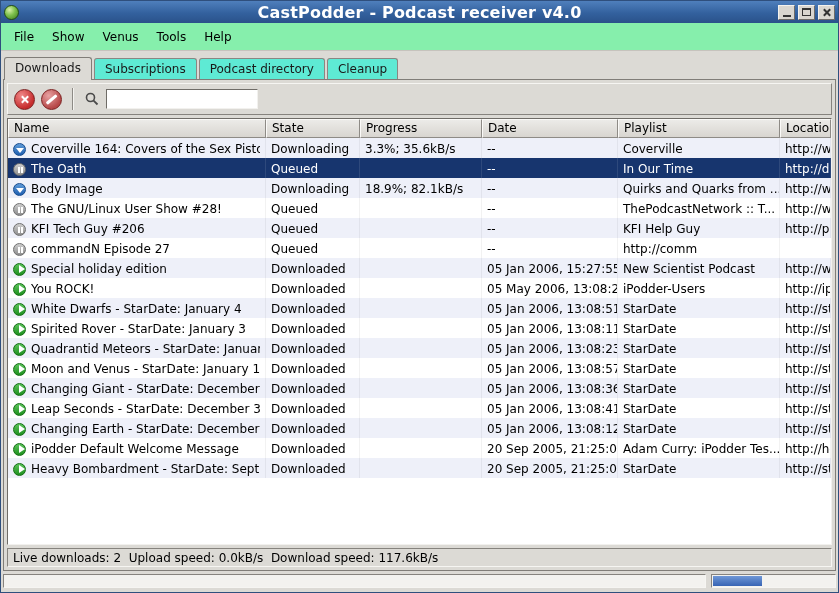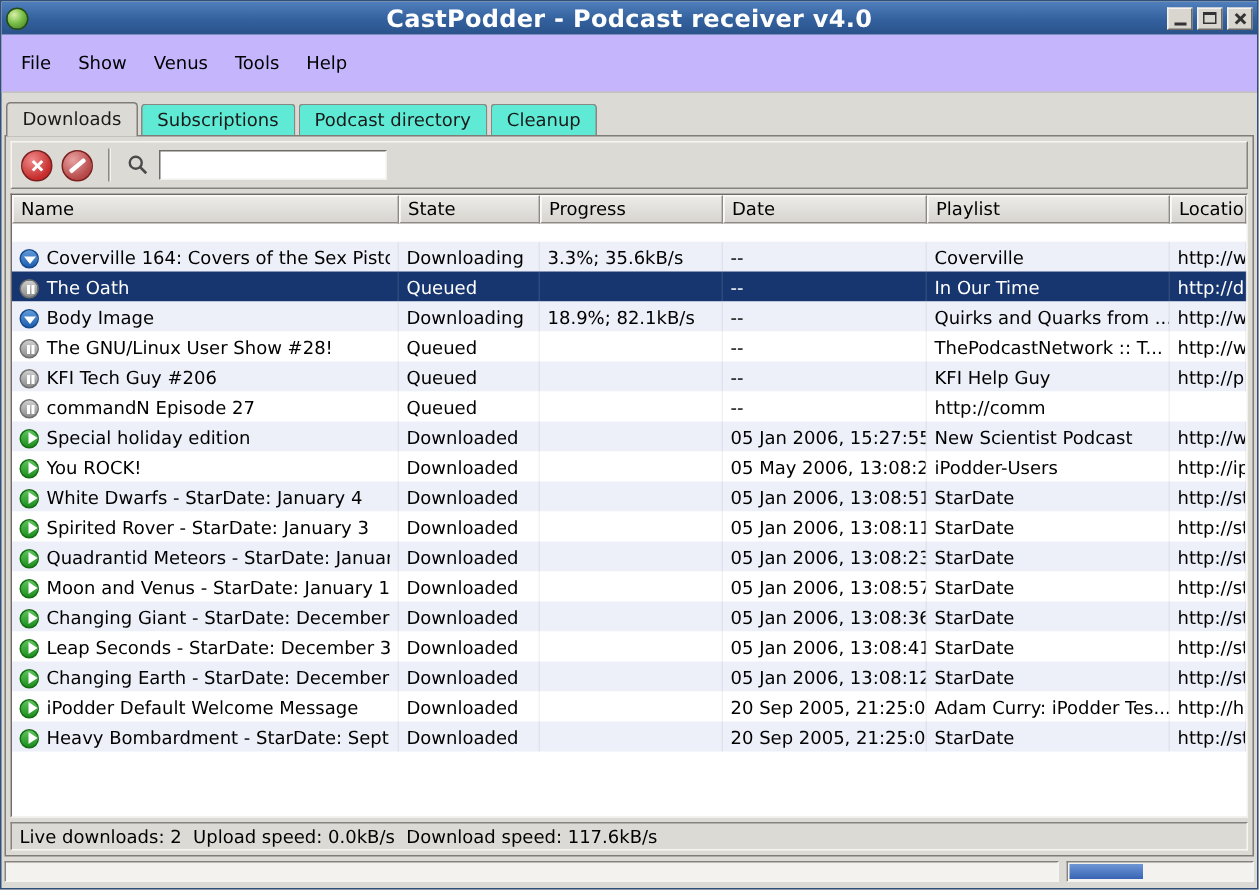--- a/index.html
+++ b/index.html
@@ -27,22 +27,22 @@
     border:1px solid; border-color:#f4f2ee #6f6c67 #6f6c67 #f4f2ee;
     display:flex; align-items:center; justify-content:center; cursor:default; }
   .win-btn.min i { display:block; width:8px; height:2px; background:#333; margin-top:7px; }
   .win-btn.max i { display:block; width:9px; height:8px; border:1px solid #333; border-top-width:2px; }
   .win-btn.close i { position:relative; display:block; width:9px; height:9px; }
   .win-btn.close i::before, .win-btn.close i::after {
     content:""; position:absolute; left:4px; top:0; width:2px; height:9px; background:#333; }
   .win-btn.close i::before { transform:rotate(45deg); }
   .win-btn.close i::after  { transform:rotate(-45deg); }
   
-  .menubar { height:39px; flex:none; display:flex; align-items:center; padding:0 4px;
-    background:#c4b5fd; border-bottom:1px solid #c6c3bd; }
+  .menubar { height:28px; flex:none; display:flex; align-items:center; padding:0 4px;
+    background:#86efac; border-bottom:1px solid #c6c3bd; }
   .menu-item { padding:3px 9px; cursor:default; }
   
   .tabstrip { flex:none; display:flex; align-items:flex-end; padding:5px 3px 0 3px; height:28px; }
   .tab {
     background:#5eead4; border:1px solid #8a8782; border-bottom:none;
     border-radius:3px 3px 0 0; padding:3px 10px 3px 10px; margin-right:2px;
     position:relative; cursor:default; color:#1a1a1a;
   }
   .tab.active { background:#dcdad5; padding-bottom:5px; z-index:3; margin-bottom:-1px;
     border-color:#807d78; font-weight:normal; }
@@ -61,21 +61,21 @@
     width:2px; height:9px; background:#fff; }
   .x-glyph::before { transform:rotate(45deg); } .x-glyph::after { transform:rotate(-45deg); }
   .slash-glyph { display:block; width:13px; height:2.5px; background:#fff; transform:rotate(-40deg); border-radius:1px; }
   .tool-sep { width:2px; height:22px; border-left:1px solid #8d8a85; border-right:1px solid #f4f3f0; margin:0 4px; }
   .search-icon-svg { flex:none; }
   .search-input { width:152px; height:20px; background:#fff; border:1px solid;
     border-color:#6f6c67 #f2f1ee #f2f1ee #6f6c67; padding:0 4px; font-size:12px;
     font-family:"DejaVu Sans","Liberation Sans",sans-serif; outline:none; }
   
   .tableframe { flex:1; margin:0 3px; border:1px solid; border-color:#6f6c67 #f2f1ee #f2f1ee #6f6c67;
-    background:#fff; display:flex; flex-direction:column; min-height:0; overflow:hidden;gap:12px; }
+    background:#fff; display:flex; flex-direction:column; min-height:0; overflow:hidden; }
   .grid-row { display:grid; grid-template-columns:258px 94px 122px 136px 162px minmax(0,1fr); }
   .thead { flex:none; }
   .hcell { height:19px; background:linear-gradient(180deg,#ecebe8 0%,#d8d5d0 100%);
     border:1px solid; border-color:#fbfaf8 #8e8b86 #8e8b86 #fbfaf8;
     padding:1px 5px; overflow:hidden; white-space:nowrap; cursor:default; font-size:12px; }
   .tbody { flex:1; overflow:hidden; background:#fff; }
   .trow { height:20px; cursor:default; }
   .trow.even { background:#eef0f9; }
   .trow.odd { background:#ffffff; }
   .trow.selected { background:#17356e; color:#fff; }

